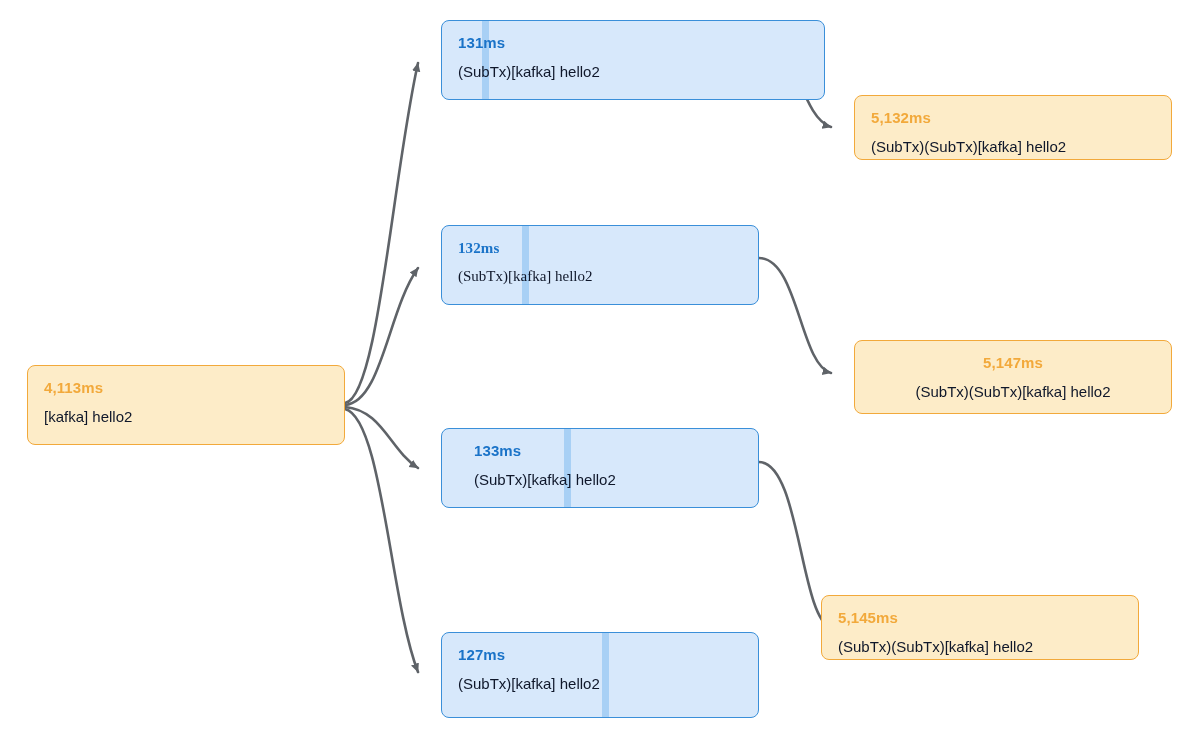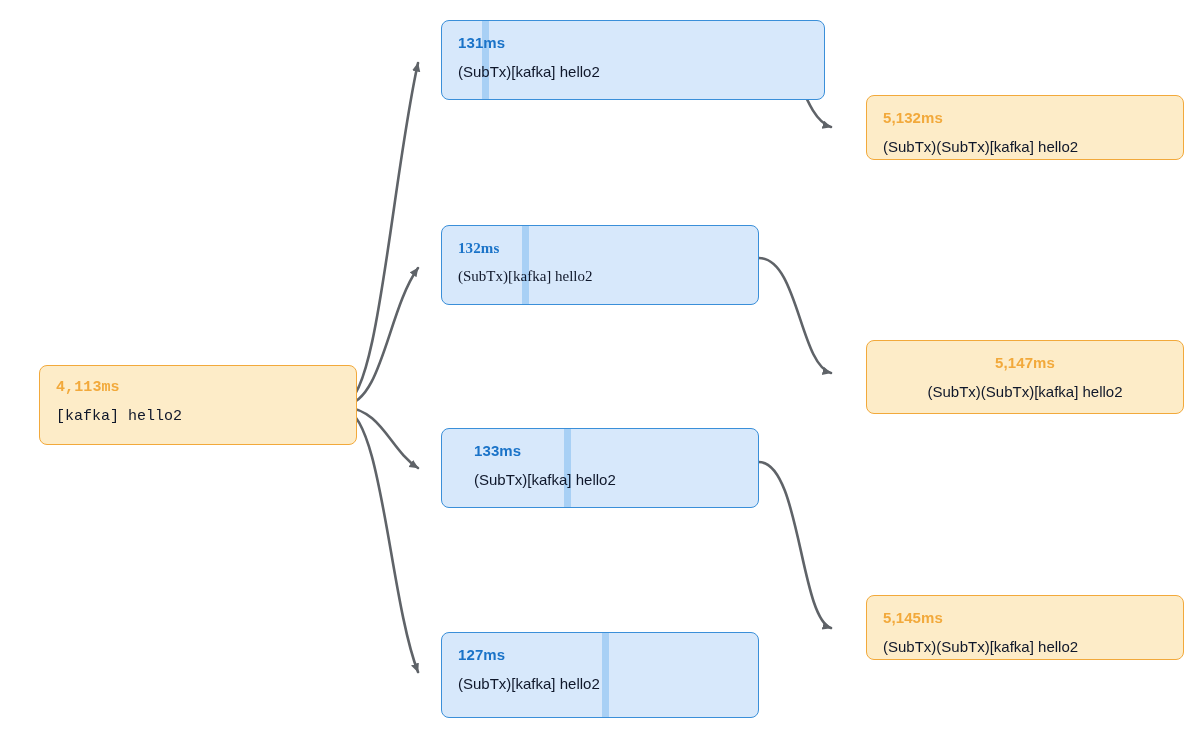--- a/index.html
+++ b/index.html
@@ -56,21 +56,20 @@
     font-size: 15px;
     font-weight: normal;
     color: #0f172a;
     line-height: 17px;
     white-space: nowrap;
   }
   .node.kind-root,
   .node.kind-leaf {
     background: #fdecc8;
     border-color: #f2a93b;
-    margin-left: 12px;
   }
   .node.kind-root .node-duration,
   .node.kind-leaf .node-duration {
     color: #f2a93b;
   }
   .node.kind-mid {
     background: #d7e8fb;
     border-color: #3a8fd9;
   }
   .node.kind-mid .node-duration {
@@ -101,21 +100,21 @@
         <path d="M 345 405 C 382 402 388 310 418 268" fill="none" stroke="#5f6368" stroke-width="2.6" stroke-linecap="round" marker-end="url(#arrowhead)"></path>
         <path d="M 345 407 C 382 410 390 450 418 468" fill="none" stroke="#5f6368" stroke-width="2.6" stroke-linecap="round" marker-end="url(#arrowhead)"></path>
         <path d="M 345 409 C 382 418 390 600 418 672" fill="none" stroke="#5f6368" stroke-width="2.6" stroke-linecap="round" marker-end="url(#arrowhead)"></path>
         <path d="M 759 33 C 795 33 800 118 831 127" fill="none" stroke="#5f6368" stroke-width="2.6" stroke-linecap="round" marker-end="url(#arrowhead)"></path>
         <path d="M 759 258 C 798 258 800 365 831 373" fill="none" stroke="#5f6368" stroke-width="2.6" stroke-linecap="round" marker-end="url(#arrowhead)"></path>
         <path d="M 759 462 C 800 462 800 618 831 628" fill="none" stroke="#5f6368" stroke-width="2.6" stroke-linecap="round" marker-end="url(#arrowhead)"></path>
       </g>
   </svg>
 
   <div id="node-layer">
-      <div class="node kind-root" style="left: 27px; top: 365px; width: 318px; height: 80px; font-family: Liberation Mono, monospace;">
+      <div class="node kind-root" style="left: 27px; top: 365px; width: 318px; height: 80px;">
         <div class="node-inner">
           <div class="node-duration">4,113ms</div>
           <div class="node-label">[kafka] hello2</div>
         </div>
       </div>
       <div class="node kind-mid" style="left: 441px; top: 20px; width: 384px; height: 80px;">
         <div class="node-marker" style="left: 40px;"></div>
         <div class="node-inner">
           <div class="node-duration">131ms</div>
           <div class="node-label">(SubTx)[kafka] hello2</div>
@@ -147,21 +146,21 @@
           <div class="node-duration">5,132ms</div>
           <div class="node-label">(SubTx)(SubTx)[kafka] hello2</div>
         </div>
       </div>
       <div class="node kind-leaf" style="left: 854px; top: 340px; width: 318px; height: 74px; text-align: center;">
         <div class="node-inner">
           <div class="node-duration">5,147ms</div>
           <div class="node-label">(SubTx)(SubTx)[kafka] hello2</div>
         </div>
       </div>
-      <div class="node kind-leaf" style="left: 854px; top: 595px; width: 318px; height: 65px;">
+      <div class="node kind-leaf" style="left: 821px; top: 595px; width: 318px; height: 65px;">
         <div class="node-inner">
           <div class="node-duration">5,145ms</div>
           <div class="node-label">(SubTx)(SubTx)[kafka] hello2</div>
         </div>
       </div>
     </div>
 
 </div>
 
 </body></html>

